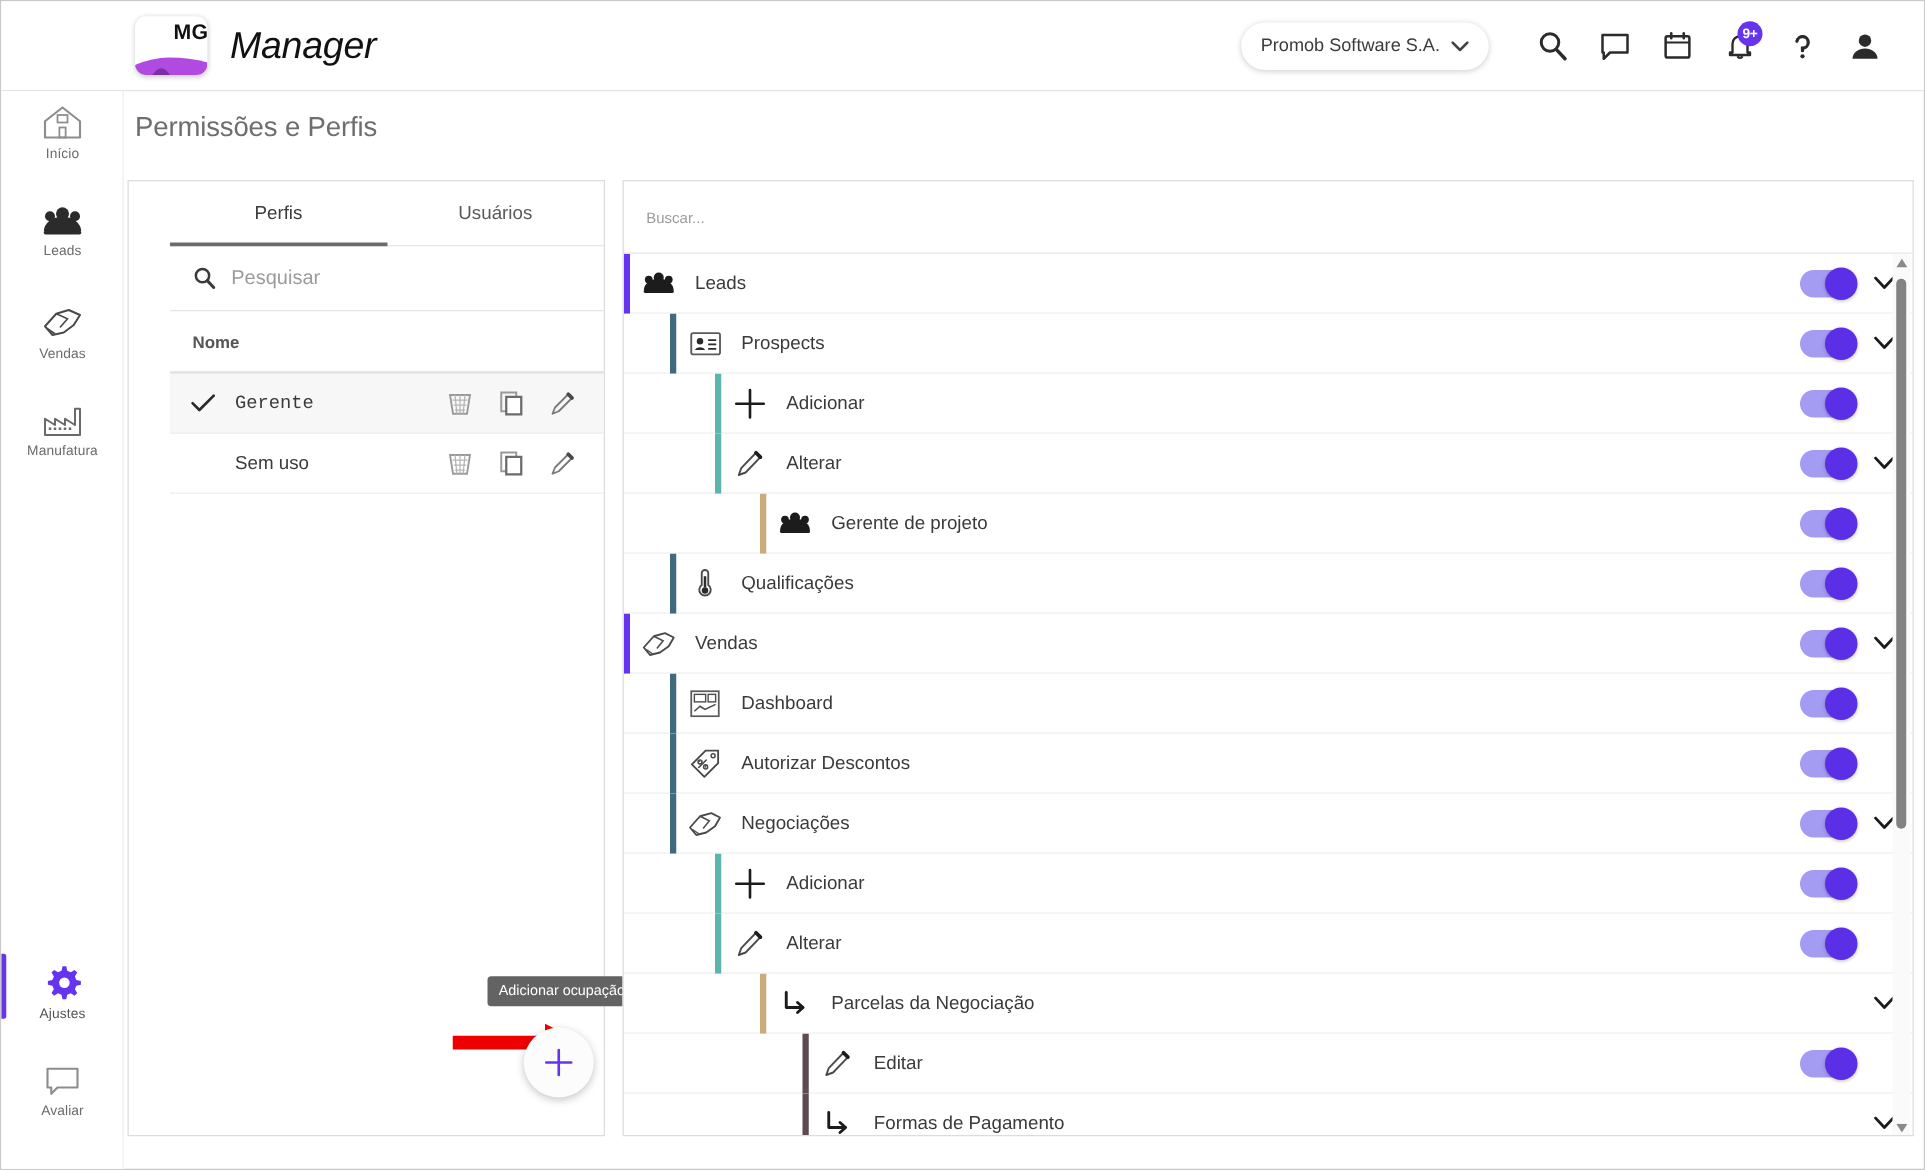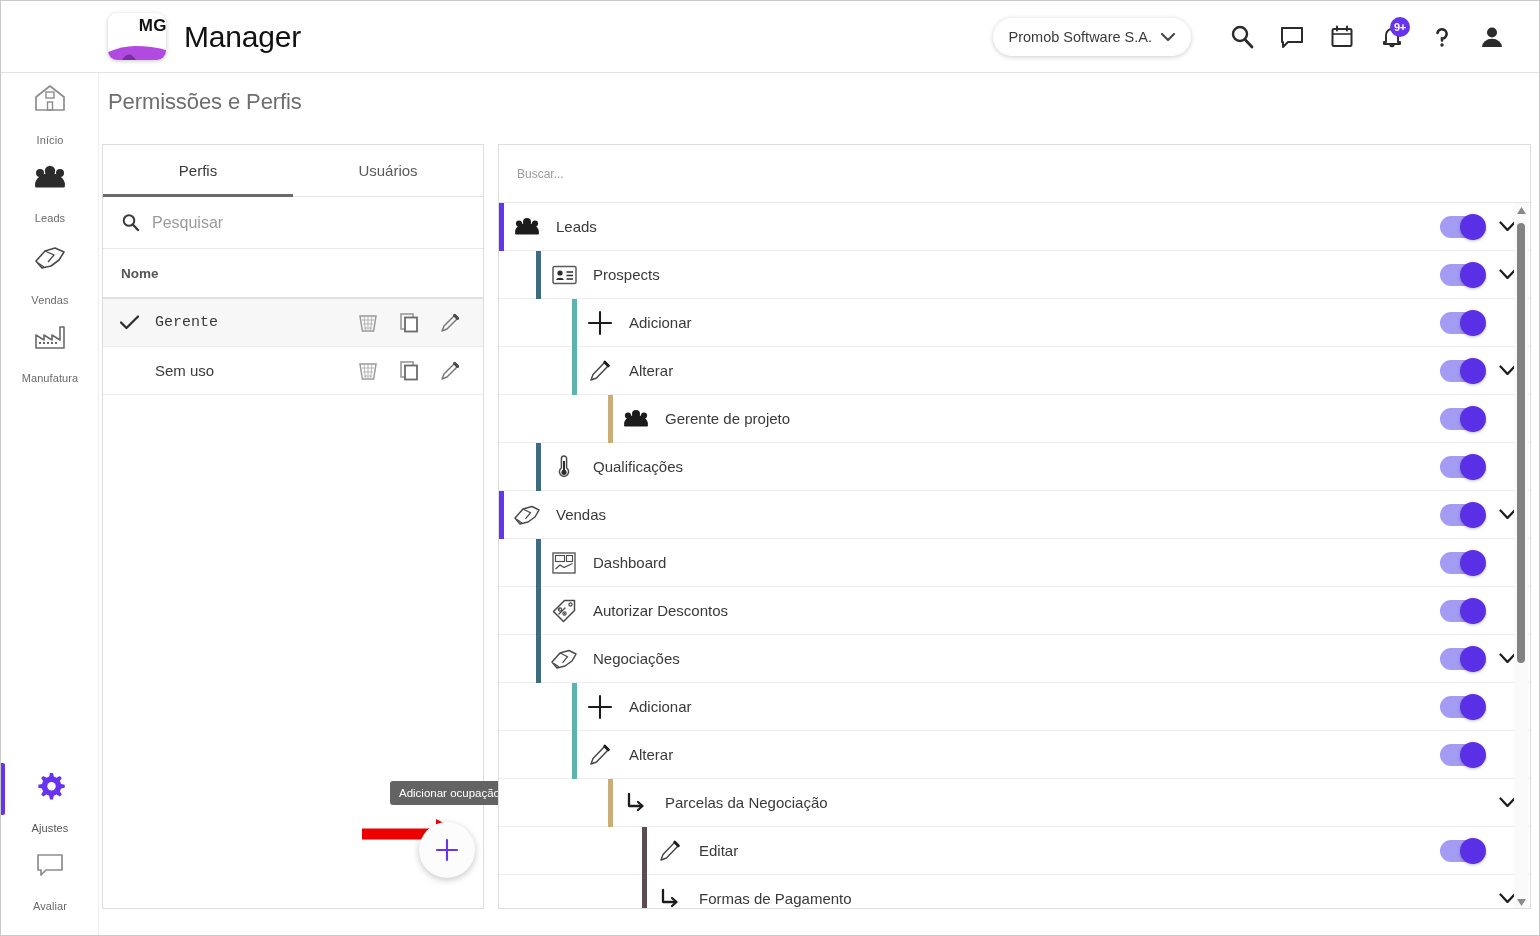--- a/index.html
+++ b/index.html
@@ -41,20 +41,21 @@
     color: #111; margin-top: 4px; line-height: 1;
     font-family: "Liberation Sans", sans-serif;
     padding-left: 44px;
   }
   .logo-swoosh {
     position: absolute; bottom: 0; left: 0; width: 58px; height: 18px;
   }
   .brand-name {
     margin-left: 18px; font-size: 30px; color: #111; letter-spacing: -.2px;
     font-family: "Liberation Sans", sans-serif;
+    font-style: italic;
   }
 
   .header-right {
     position: absolute; right: 24px; top: 0; height: 72px;
     display: flex; align-items: center; gap: 0;
   }
   .company-select {
     height: 38px; min-width: 194px;
     background: #fff; border-radius: 19px;
     box-shadow: 0 1px 5px rgba(0,0,0,.20);
@@ -80,37 +81,38 @@
   
   .rail {
     position: absolute; left: 0; top: 72px;
     width: 98px; height: 864px;
     background: #fff;
     border-right: 1px solid #eee;
   }
   .rail-item {
     width: 98px; position: absolute;
     display: flex; flex-direction: column;
-    align-items: center; gap: 21px; cursor: pointer;
+    align-items: center; gap: 4px; cursor: pointer;
   }
   .rail-item .rlabel {
     font-size: 11px; color: #6b6b6b; letter-spacing: .1px;
   }
   .rail-item.active .rlabel { color: #555; }
   .rail-active-bar {
     position: absolute; left: 0; width: 4px; height: 52px;
     background: #6633ee; border-radius: 0 2px 2px 0;
   }
 
   
   .profiles {
     position: absolute; left: 101px; top: 143px;
     width: 382px; height: 765px;
     background: #fff;
     border: 1px solid #dcdcdc;
+    padding-left: 33px;
   }
   .tabs { display: flex; height: 52px; border-bottom: 1px solid #e6e6e6; }
   .tab {
     flex: 1; display: flex; align-items: center; justify-content: center;
     font-size: 15px; color: #5a5a5a; cursor: pointer;
     position: relative;
   }
   .tab.active { color: #3a3a3a; }
   .tab.active::after {
     content: ""; position: absolute; bottom: -1px; left: 0;

